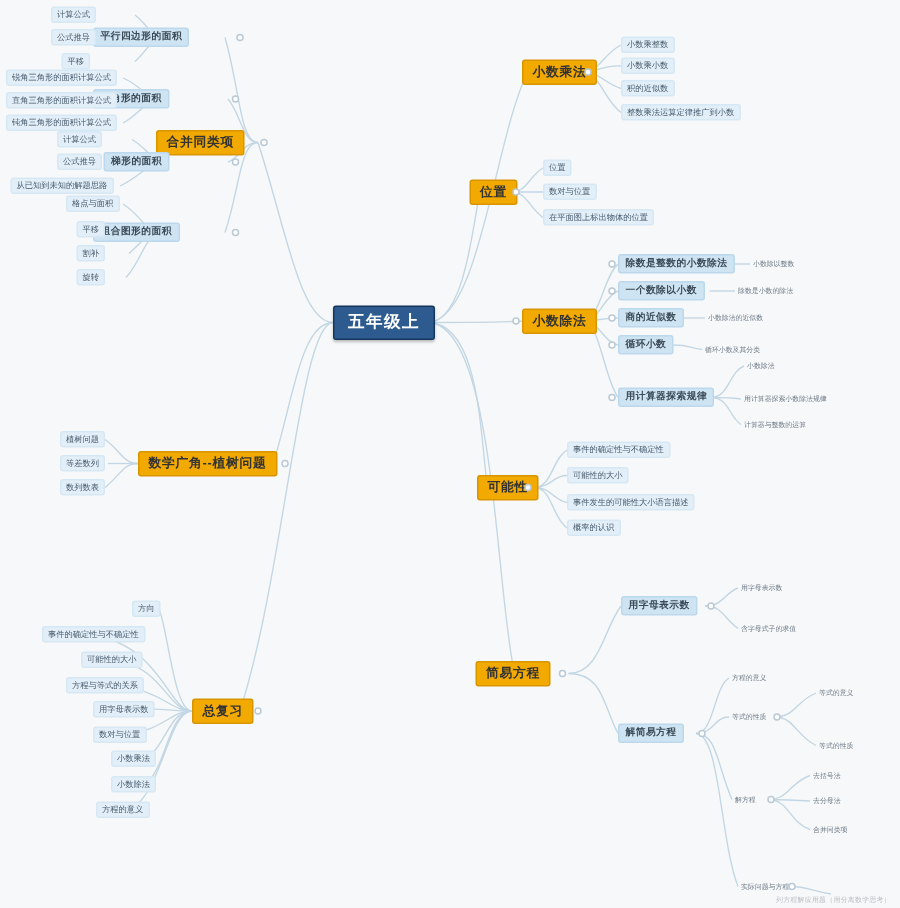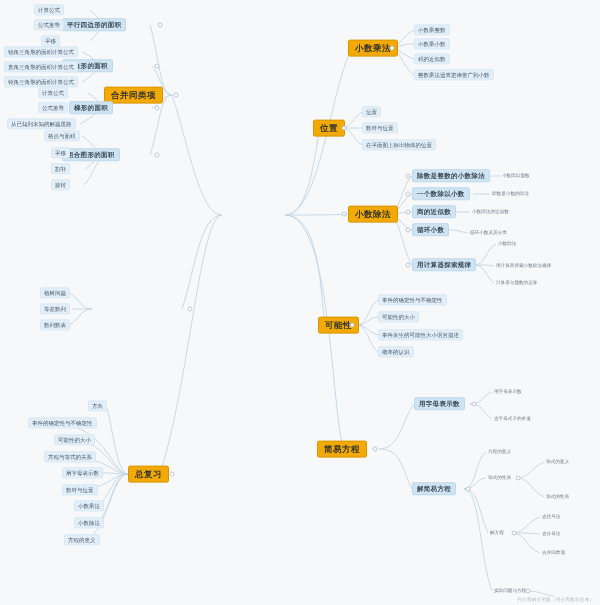--- a/index.html
+++ b/index.html
@@ -178,20 +178,21 @@
       <path d="M516,478 C530,478 530,490 544,497"></path>
 
       <path d="M512,533 C526,533 526,522 540,517"></path>
       <path d="M512,533 C526,533 526,533 540,534"></path>
       <path d="M512,533 C526,533 526,548 540,553"></path>
 
       <path d="M526,591 C540,591 540,594 554,596"></path>
     </g>
   </svg>
 
+  <div class="node n-root" style="left:222px;top:215px;">五年级上</div>
 
   <div class="node n-l1" style="left:104px;top:95px;">合并同类项</div>
 
   <div class="node n-l2" style="left:62px;top:25px;">平行四边形的面积</div>
   <div class="node n-l3 n-left" style="left:34px;top:10px;">计算公式</div>
   <div class="node n-l3 n-left" style="left:34px;top:25px;">公式推导</div>
   <div class="node n-l3 n-left" style="left:41px;top:41px;">平移</div>
 
   <div class="node n-l2" style="left:62px;top:66px;">三角形的面积</div>
   <div class="node n-l3 n-left" style="left:4px;top:52px;">锐角三角形的面积计算公式</div>
@@ -202,20 +203,21 @@
   <div class="node n-l3 n-left" style="left:38px;top:93px;">计算公式</div>
   <div class="node n-l3 n-left" style="left:38px;top:108px;">公式推导</div>
   <div class="node n-l3 n-left" style="left:7px;top:124px;">从已知到未知的解题思路</div>
 
   <div class="node n-l2" style="left:62px;top:155px;">组合图形的面积</div>
   <div class="node n-l3 n-left" style="left:44px;top:136px;">格点与面积</div>
   <div class="node n-l3 n-left" style="left:51px;top:153px;">平移</div>
   <div class="node n-l3 n-left" style="left:51px;top:169px;">割补</div>
   <div class="node n-l3 n-left" style="left:51px;top:185px;">旋转</div>
 
+  <div class="node n-l1" style="left:92px;top:309px;">数学广角--植树问题</div>
   <div class="node n-l3 n-left" style="left:40px;top:293px;">植树问题</div>
   <div class="node n-l3 n-left" style="left:40px;top:309px;">等差数列</div>
   <div class="node n-l3 n-left" style="left:40px;top:325px;">数列数表</div>
 
   <div class="node n-l1" style="left:128px;top:474px;">总复习</div>
   <div class="node n-l3 n-left" style="left:88px;top:406px;">方向</div>
   <div class="node n-l3 n-left" style="left:28px;top:423px;">事件的确定性与不确定性</div>
   <div class="node n-l3 n-left" style="left:54px;top:440px;">可能性的大小</div>
   <div class="node n-l3 n-left" style="left:44px;top:457px;">方程与等式的关系</div>
   <div class="node n-l3 n-left" style="left:62px;top:473px;">用字母表示数</div>

